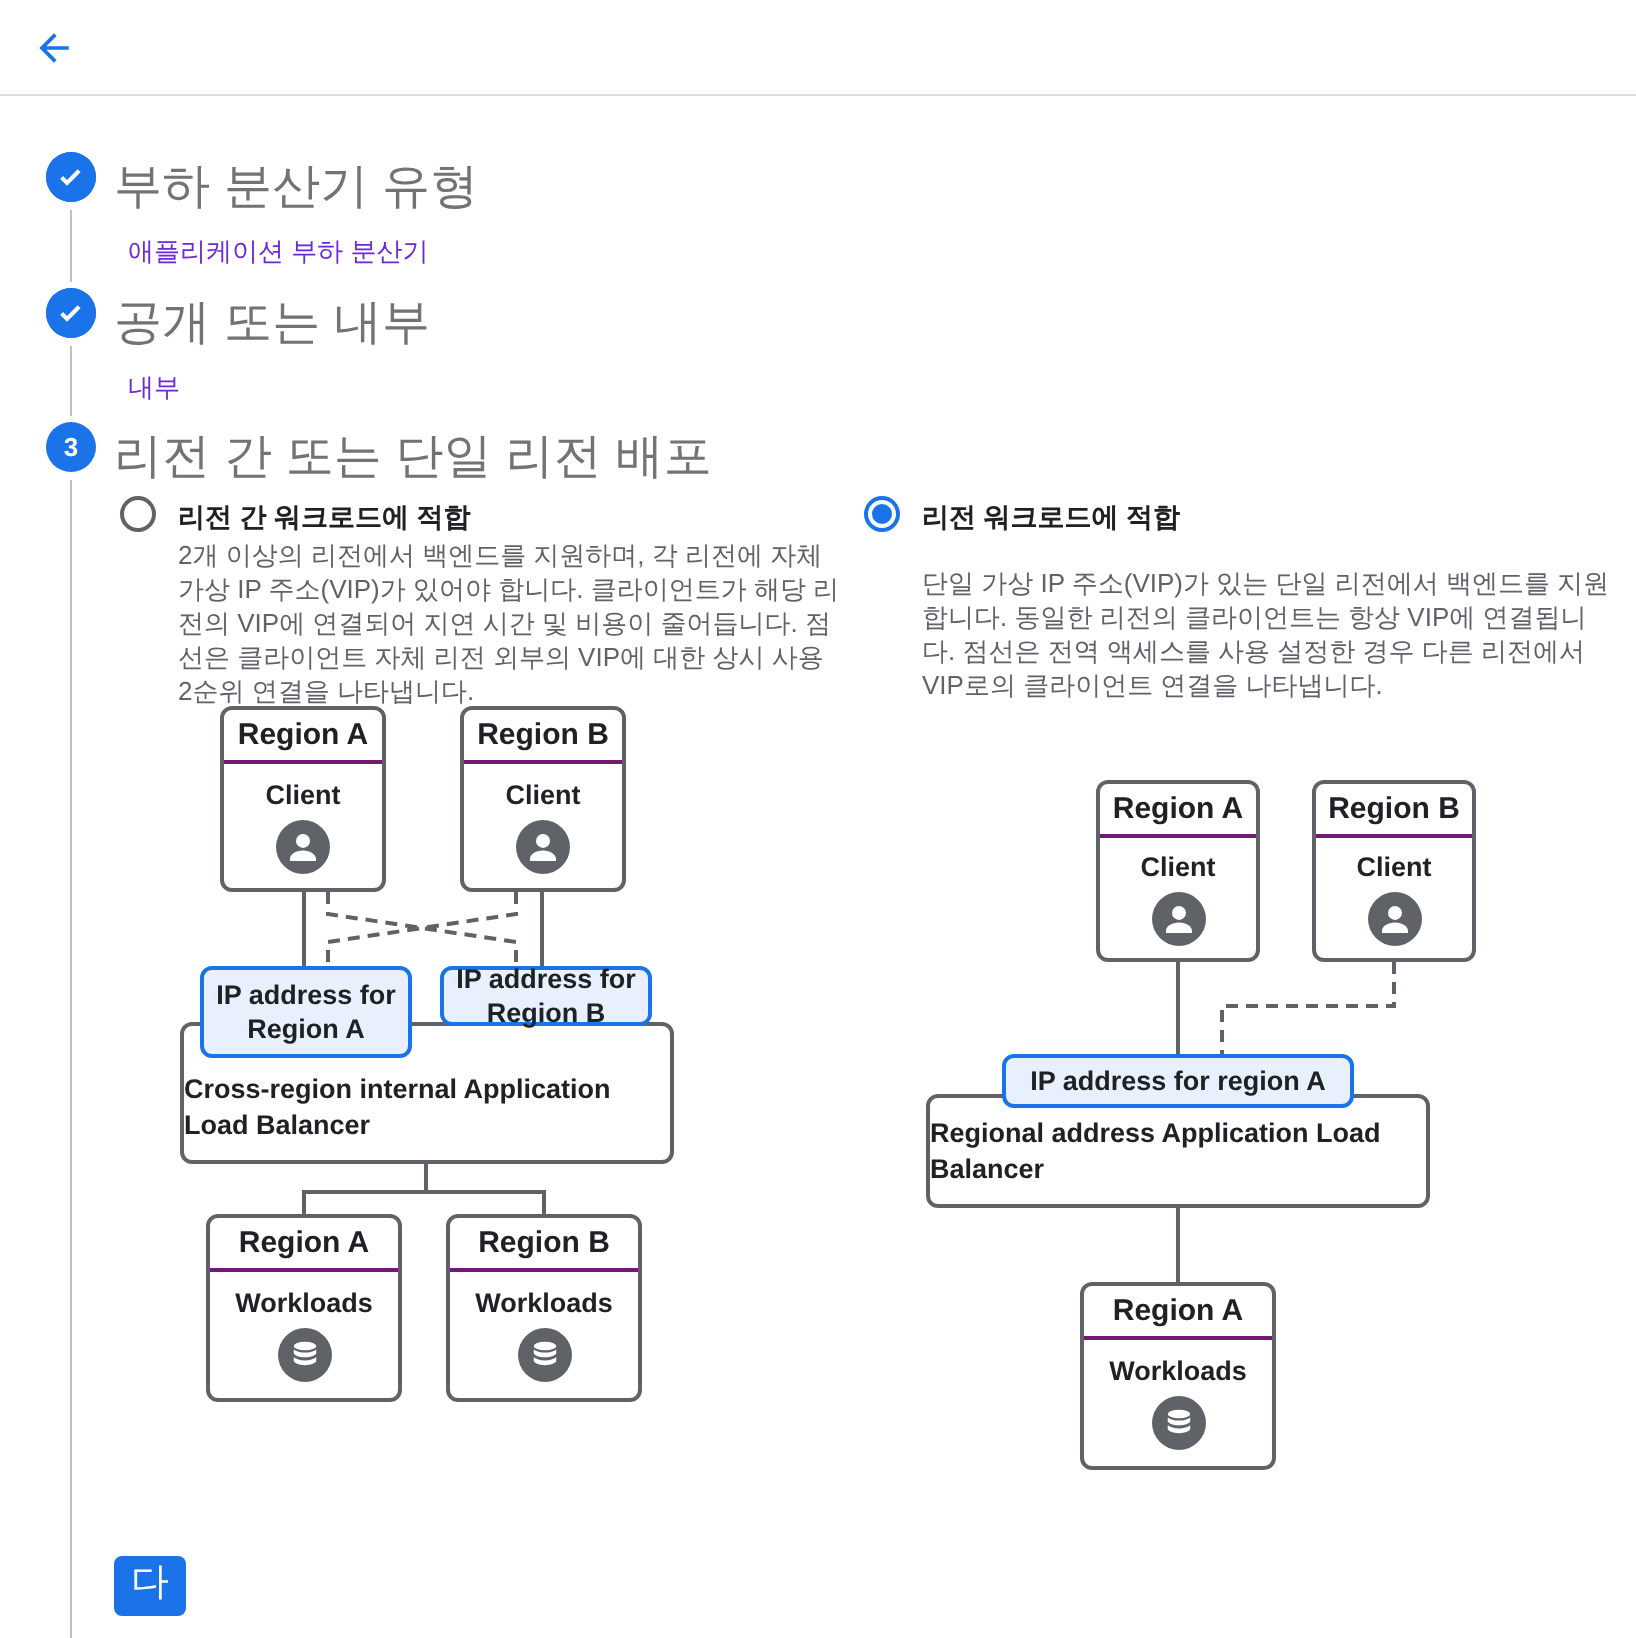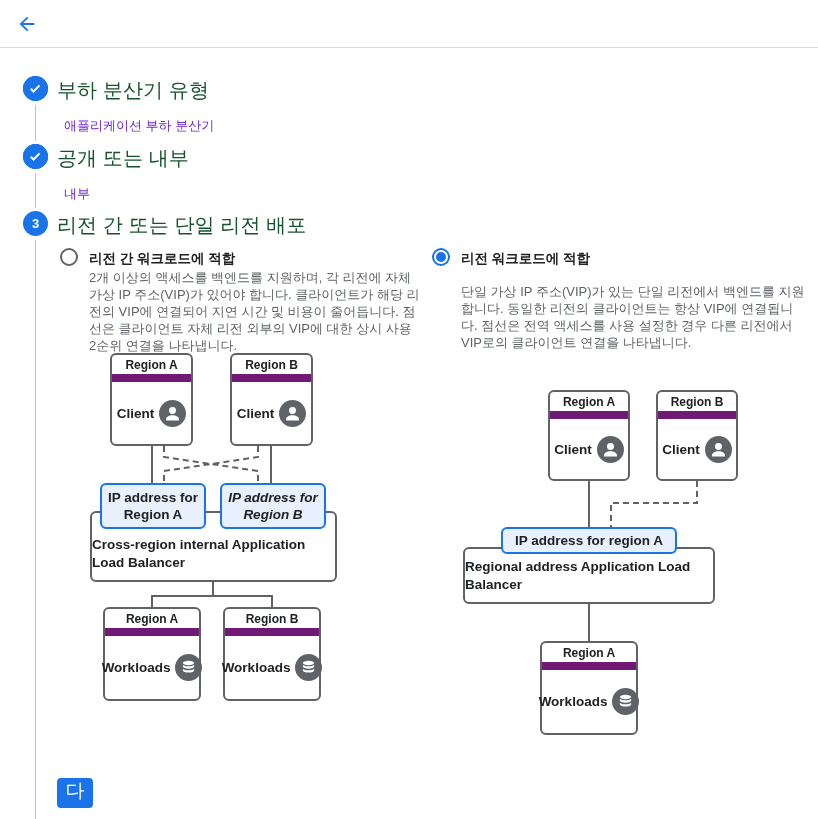--- a/index.html
+++ b/index.html
@@ -30,21 +30,21 @@
   
   .step-circle {
     position: absolute; left: 23px; width: 25px; height: 25px;
     border-radius: 50%; background: #1a73e8; color: #fff;
     display: flex; align-items: center; justify-content: center;
     font-size: 13px; font-weight: 700;
   }
   .step-circle svg { width: 25px; height: 25px; display: block; }
   .step-title {
     position: absolute; left: 57px;
-    font-size: 20px; color: #14532d; letter-spacing: .1px;
+    font-size: 24px; color: #737373; letter-spacing: .1px;
   }
   .step-sub {
     position: absolute; left: 64px;
     font-size: 13px; color: #6d28d9;
   }
   .step-line {
     position: absolute; left: 35px; width: 1px; background: #bdc1c6;
   }
 
   
@@ -65,26 +65,26 @@
     position: absolute; font-size: 13px; line-height: 17px; color: #5f6368;
   }
 
   
   .dbox {
     position: absolute; background: #fff;
     border: 2px solid #5f6368; border-radius: 6px;
     z-index: 2; display: flex; flex-direction: column;
   }
   .dbox-header {
-    height: 27px; border-bottom: 8px solid #701a75;
+    height: 27px; border-bottom: 2px solid #701a75;
     display: flex; align-items: center; justify-content: center;
-    font-size: 12px; font-weight: 700; color: #202124;
+    font-size: 15px; font-weight: 700; color: #202124;
   }
   .dbox-body {
-    flex: 1; display: flex; flex-direction: row;
+    flex: 1; display: flex; flex-direction: column;
     align-items: center; justify-content: center; gap: 5px; padding: 2px 0;
   }
   .dbox-label { font-size: 13.5px; font-weight: 700; color: #202124; }
   .icon-circle { width: 27px; height: 27px; display: block; }
   .icon-circle svg { width: 27px; height: 27px; display: block; }
 
   .lb-box {
     position: absolute; background: #fff;
     border: 2px solid #5f6368; border-radius: 6px; z-index: 2;
     display: flex; align-items: flex-end; justify-content: center;
@@ -144,21 +144,21 @@
 <div class="step-title" style="top:145px;">공개 또는 내부</div>
 <div class="step-line" style="top:173px;height:35px;"></div>
 <div class="step-sub" style="top:185px;">내부</div>
 
 <div class="step-circle" style="top:211px;">3</div>
 <div class="step-title" style="top:212px;">리전 간 또는 단일 리전 배포</div>
 <div class="step-line" style="top:240px;height:579px;"></div>
 
 <div class="radio" style="left:60px;top:248px;"></div>
 <div class="opt-title" style="left:89px;top:250px;">리전 간 워크로드에 적합</div>
-<div class="opt-desc" style="left:89px;top:269px;width:332px;">2개 이상의 액세스를 백엔드를 지원하며, 각 리전에 자체 가상 IP 주소(VIP)가 있어야 합니다. 클라이언트가 해당 리전의 VIP에 연결되어 지연 시간 및 비용이 줄어듭니다. 점선은 클라이언트 자체 리전 외부의 VIP에 대한 상시 사용 2순위 연결을 나타냅니다.</div>
+<div class="opt-desc" style="left:89px;top:269px;width:332px;">2개 이상의 리전에서 백엔드를 지원하며, 각 리전에 자체 가상 IP 주소(VIP)가 있어야 합니다. 클라이언트가 해당 리전의 VIP에 연결되어 지연 시간 및 비용이 줄어듭니다. 점선은 클라이언트 자체 리전 외부의 VIP에 대한 상시 사용 2순위 연결을 나타냅니다.</div>
 
 <div class="radio selected" style="left:432px;top:248px;"></div>
 <div class="opt-title" style="left:461px;top:250px;">리전 워크로드에 적합</div>
 <div class="opt-desc" style="left:461px;top:283px;width:344px;">단일 가상 IP 주소(VIP)가 있는 단일 리전에서 백엔드를 지원합니다. 동일한 리전의 클라이언트는 항상 VIP에 연결됩니다. 점선은 전역 액세스를 사용 설정한 경우 다른 리전에서 VIP로의 클라이언트 연결을 나타냅니다.</div>
 
 <svg class="wires">
 
   <line x1="152" y1="446" x2="152" y2="484" stroke="#5f6368" stroke-width="2"></line>
   <line x1="271" y1="446" x2="271" y2="484" stroke="#5f6368" stroke-width="2"></line>
 
@@ -201,21 +201,21 @@
           <circle cx="12" cy="9.3" r="3.1" fill="#fff"></circle>
           <path fill="#fff" d="M12 13.6c-3.2 0-5.8 1.7-5.8 3.7v.9h11.6v-.9c0-2-2.6-3.7-5.8-3.7z"></path>
         </svg>
     </span>
   </div>
 </div>
 
 <div class="lb-box" style="left:90px;top:511px;width:247px;height:71px;padding-bottom:8px;">Cross-region internal Application Load Balancer</div>
 
 <div class="ip-box" style="left:100px;top:483px;width:106px;height:46px;">IP address for Region A</div>
-<div class="ip-box" style="left:220px;top:483px;width:106px;height:46px;font-style:italic;">IP address for Region B</div>
+<div class="ip-box" style="left:220px;top:483px;width:106px;height:30px;">IP address for Region B</div>
 
 <div class="dbox" style="left:103px;top:607px;width:98px;height:94px;">
   <div class="dbox-header">Region A</div>
   <div class="dbox-body">
     <div class="dbox-label">Workloads</div>
     <span class="icon-circle">
       <svg viewBox="0 0 24 24">
           <circle cx="12" cy="12" r="12" fill="#5f6368"></circle>
           <ellipse cx="12" cy="8" rx="5" ry="1.9" fill="#fff"></ellipse>
           <path fill="#fff" d="M7 9.5c1 .9 2.9 1.4 5 1.4s4-.5 5-1.4v1.6c0 1-2.2 1.9-5 1.9s-5-.9-5-1.9zM7 13c1 .9 2.9 1.4 5 1.4s4-.5 5-1.4v1.6c0 1-2.2 1.9-5 1.9s-5-.9-5-1.9z"></path>

